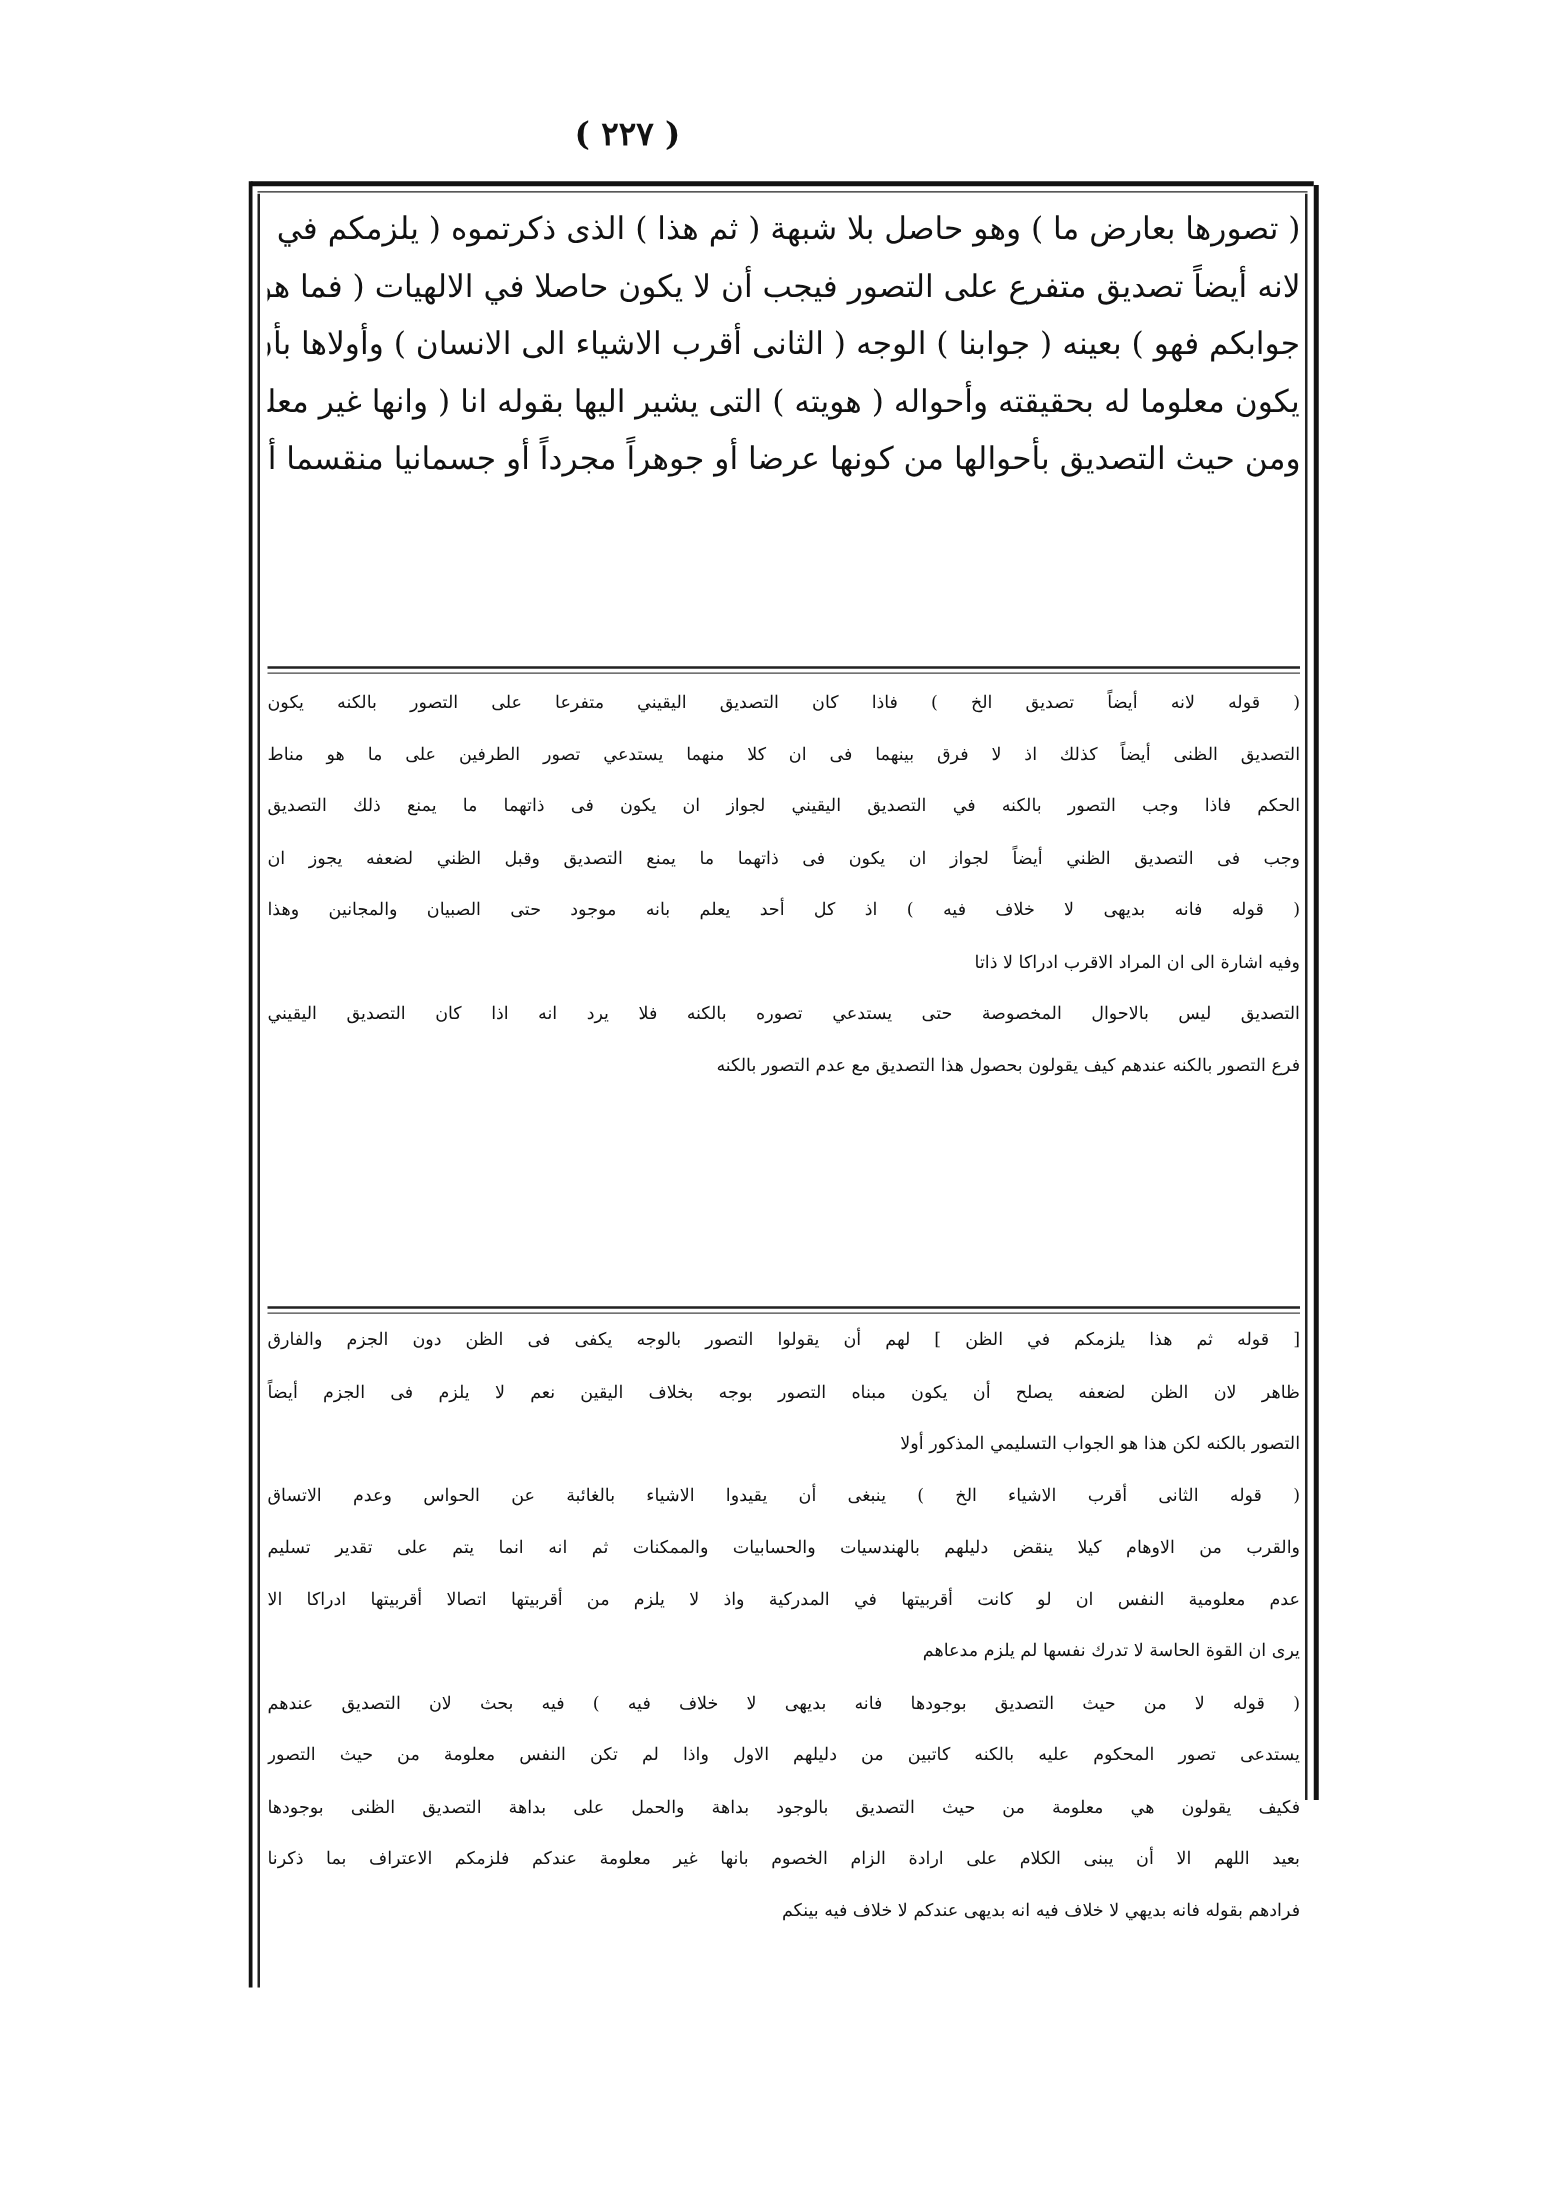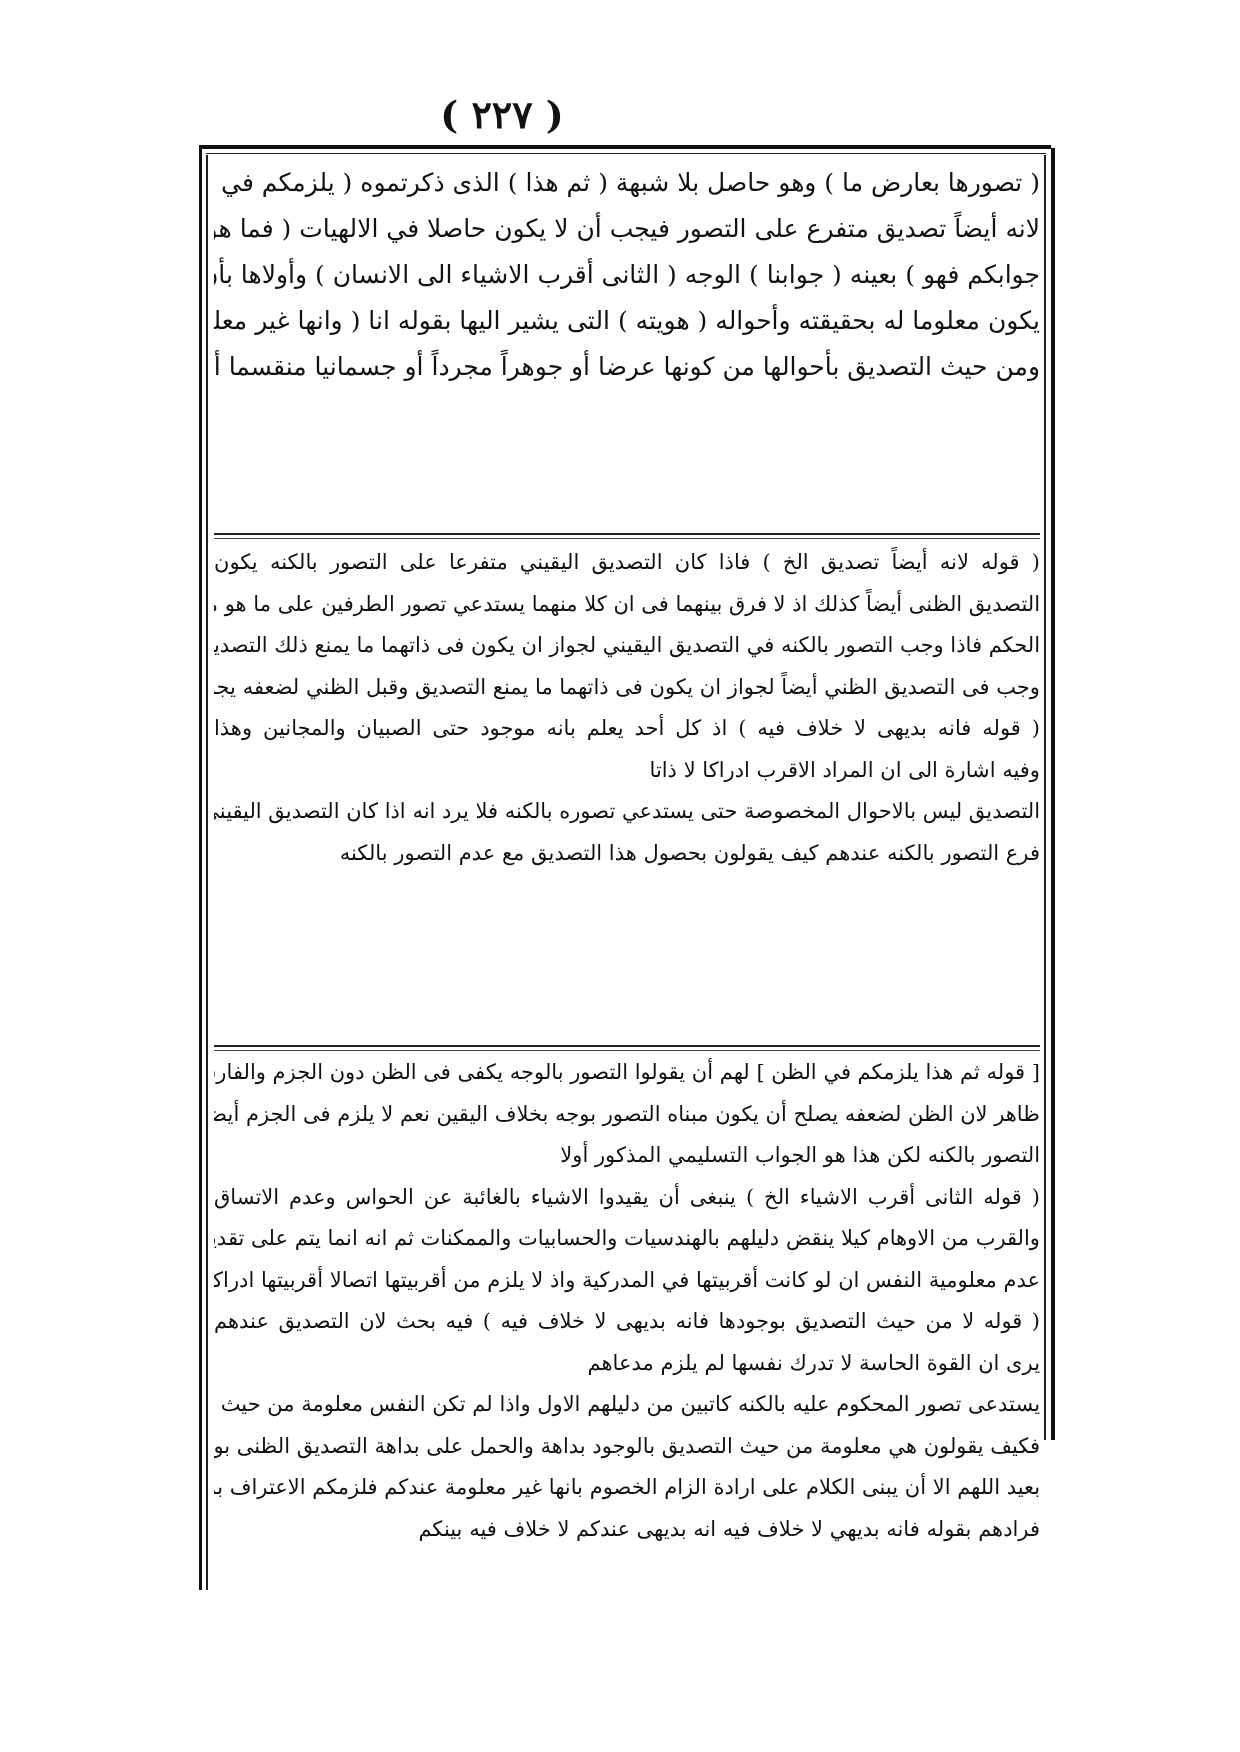--- a/index.html
+++ b/index.html
@@ -1,32 +1,32 @@
 <!DOCTYPE html>
 <html><head>
 <meta charset="utf-8">
 <style>
   html, body { margin: 0; padding: 0; background: #ffffff; }
   body { width: 1240px; height: 1752px; position: relative; overflow: hidden;
          font-family: "DejaVu Serif", "Liberation Serif", serif; color: #111; }
   .page-number { position: absolute; top: 92px; left: 0; width: 1004px; text-align: center;
-                 font-size: 38px; font-weight: bold; direction: rtl; letter-spacing: 2px; }
+                 font-size: 26px; font-weight: bold; direction: rtl; letter-spacing: 2px; }
   .frame-top-outer { position: absolute; left: 201px; top: 145px; width: 850px; height: 4px; background: #111; }
   .frame-top-inner { position: absolute; left: 206px; top: 153px; width: 840px; height: 1px; background: #222; }
   .frame-left-outer { position: absolute; left: 199px; top: 145px; width: 3px; height: 1445px; background: #111; }
   .frame-left-inner { position: absolute; left: 206px; top: 155px; width: 2px; height: 1435px; background: #222; }
   .frame-right-inner { position: absolute; left: 1044px; top: 155px; width: 2px; height: 1285px; background: #222; }
   .frame-right-outer { position: absolute; left: 1051px; top: 148px; width: 4px; height: 1292px; background: #111; }
   .content { position: absolute; left: 214px; width: 826px; direction: rtl; text-align: justify; }
   .matn { top: 160px; }
   .line { height: 46px; line-height: 46px; font-size: 25px; white-space: nowrap; overflow: hidden;
           text-align-last: justify; text-align: justify; }
   .line.last { text-align-last: right; }
   .hashiya { font-size: 21px; }
-  .hashiya .line { height: 41.5px; line-height: 41.5px; font-size: 21px; }
+  .hashiya .line { height: 41.5px; line-height: 41.5px; font-size: 14px; }
   .sep { position: absolute; left: 214px; width: 826px; }
   .sep .a { height: 2px; background: #222; margin-bottom: 3px; }
   .sep .b { height: 1px; background: #444; }
   .h1 { top: 533px; }
   .h2 { top: 1045px; }
 </style>
 </head>
 <body>
 
 <div class="page-number">( ٢٢٧ )</div>
@@ -67,19 +67,19 @@
     <div class="b"></div>
   </div>
 
 <div class="content hashiya" style="top:1052px;">
   <div class="line">[ قوله ثم هذا يلزمكم في الظن ] لهم أن يقولوا التصور بالوجه يكفى فى الظن دون الجزم والفارق</div>
   <div class="line">ظاهر لان الظن لضعفه يصلح أن يكون مبناه التصور بوجه بخلاف اليقين نعم لا يلزم فى الجزم أيضاً</div>
   <div class="line last">التصور بالكنه لكن هذا هو الجواب التسليمي المذكور أولا</div>
   <div class="line">( قوله الثانى أقرب الاشياء الخ ) ينبغى أن يقيدوا الاشياء بالغائبة عن الحواس وعدم الاتساق</div>
   <div class="line">والقرب من الاوهام كيلا ينقض دليلهم بالهندسيات والحسابيات والممكنات ثم انه انما يتم على تقدير تسليم</div>
   <div class="line">عدم معلومية النفس ان لو كانت أقربيتها في المدركية واذ لا يلزم من أقربيتها اتصالا أقربيتها ادراكا الا</div>
+  <div class="line last">يرى ان القوة الحاسة لا تدرك نفسها لم يلزم مدعاهم</div>
   <div class="line">( قوله لا من حيث التصديق بوجودها فانه بديهى لا خلاف فيه ) فيه بحث لان التصديق عندهم</div>
-  <div class="line last">يرى ان القوة الحاسة لا تدرك نفسها لم يلزم مدعاهم</div>
   <div class="line">يستدعى تصور المحكوم عليه بالكنه كاتبين من دليلهم الاول واذا لم تكن النفس معلومة من حيث التصور</div>
   <div class="line">فكيف يقولون هي معلومة من حيث التصديق بالوجود بداهة والحمل على بداهة التصديق الظنى بوجودها</div>
   <div class="line">بعيد اللهم الا أن يبنى الكلام على ارادة الزام الخصوم بانها غير معلومة عندكم فلزمكم الاعتراف بما ذكرنا</div>
   <div class="line last">فرادهم بقوله فانه بديهي لا خلاف فيه انه بديهى عندكم لا خلاف فيه بينكم</div>
 </div>
 
 </body></html>

